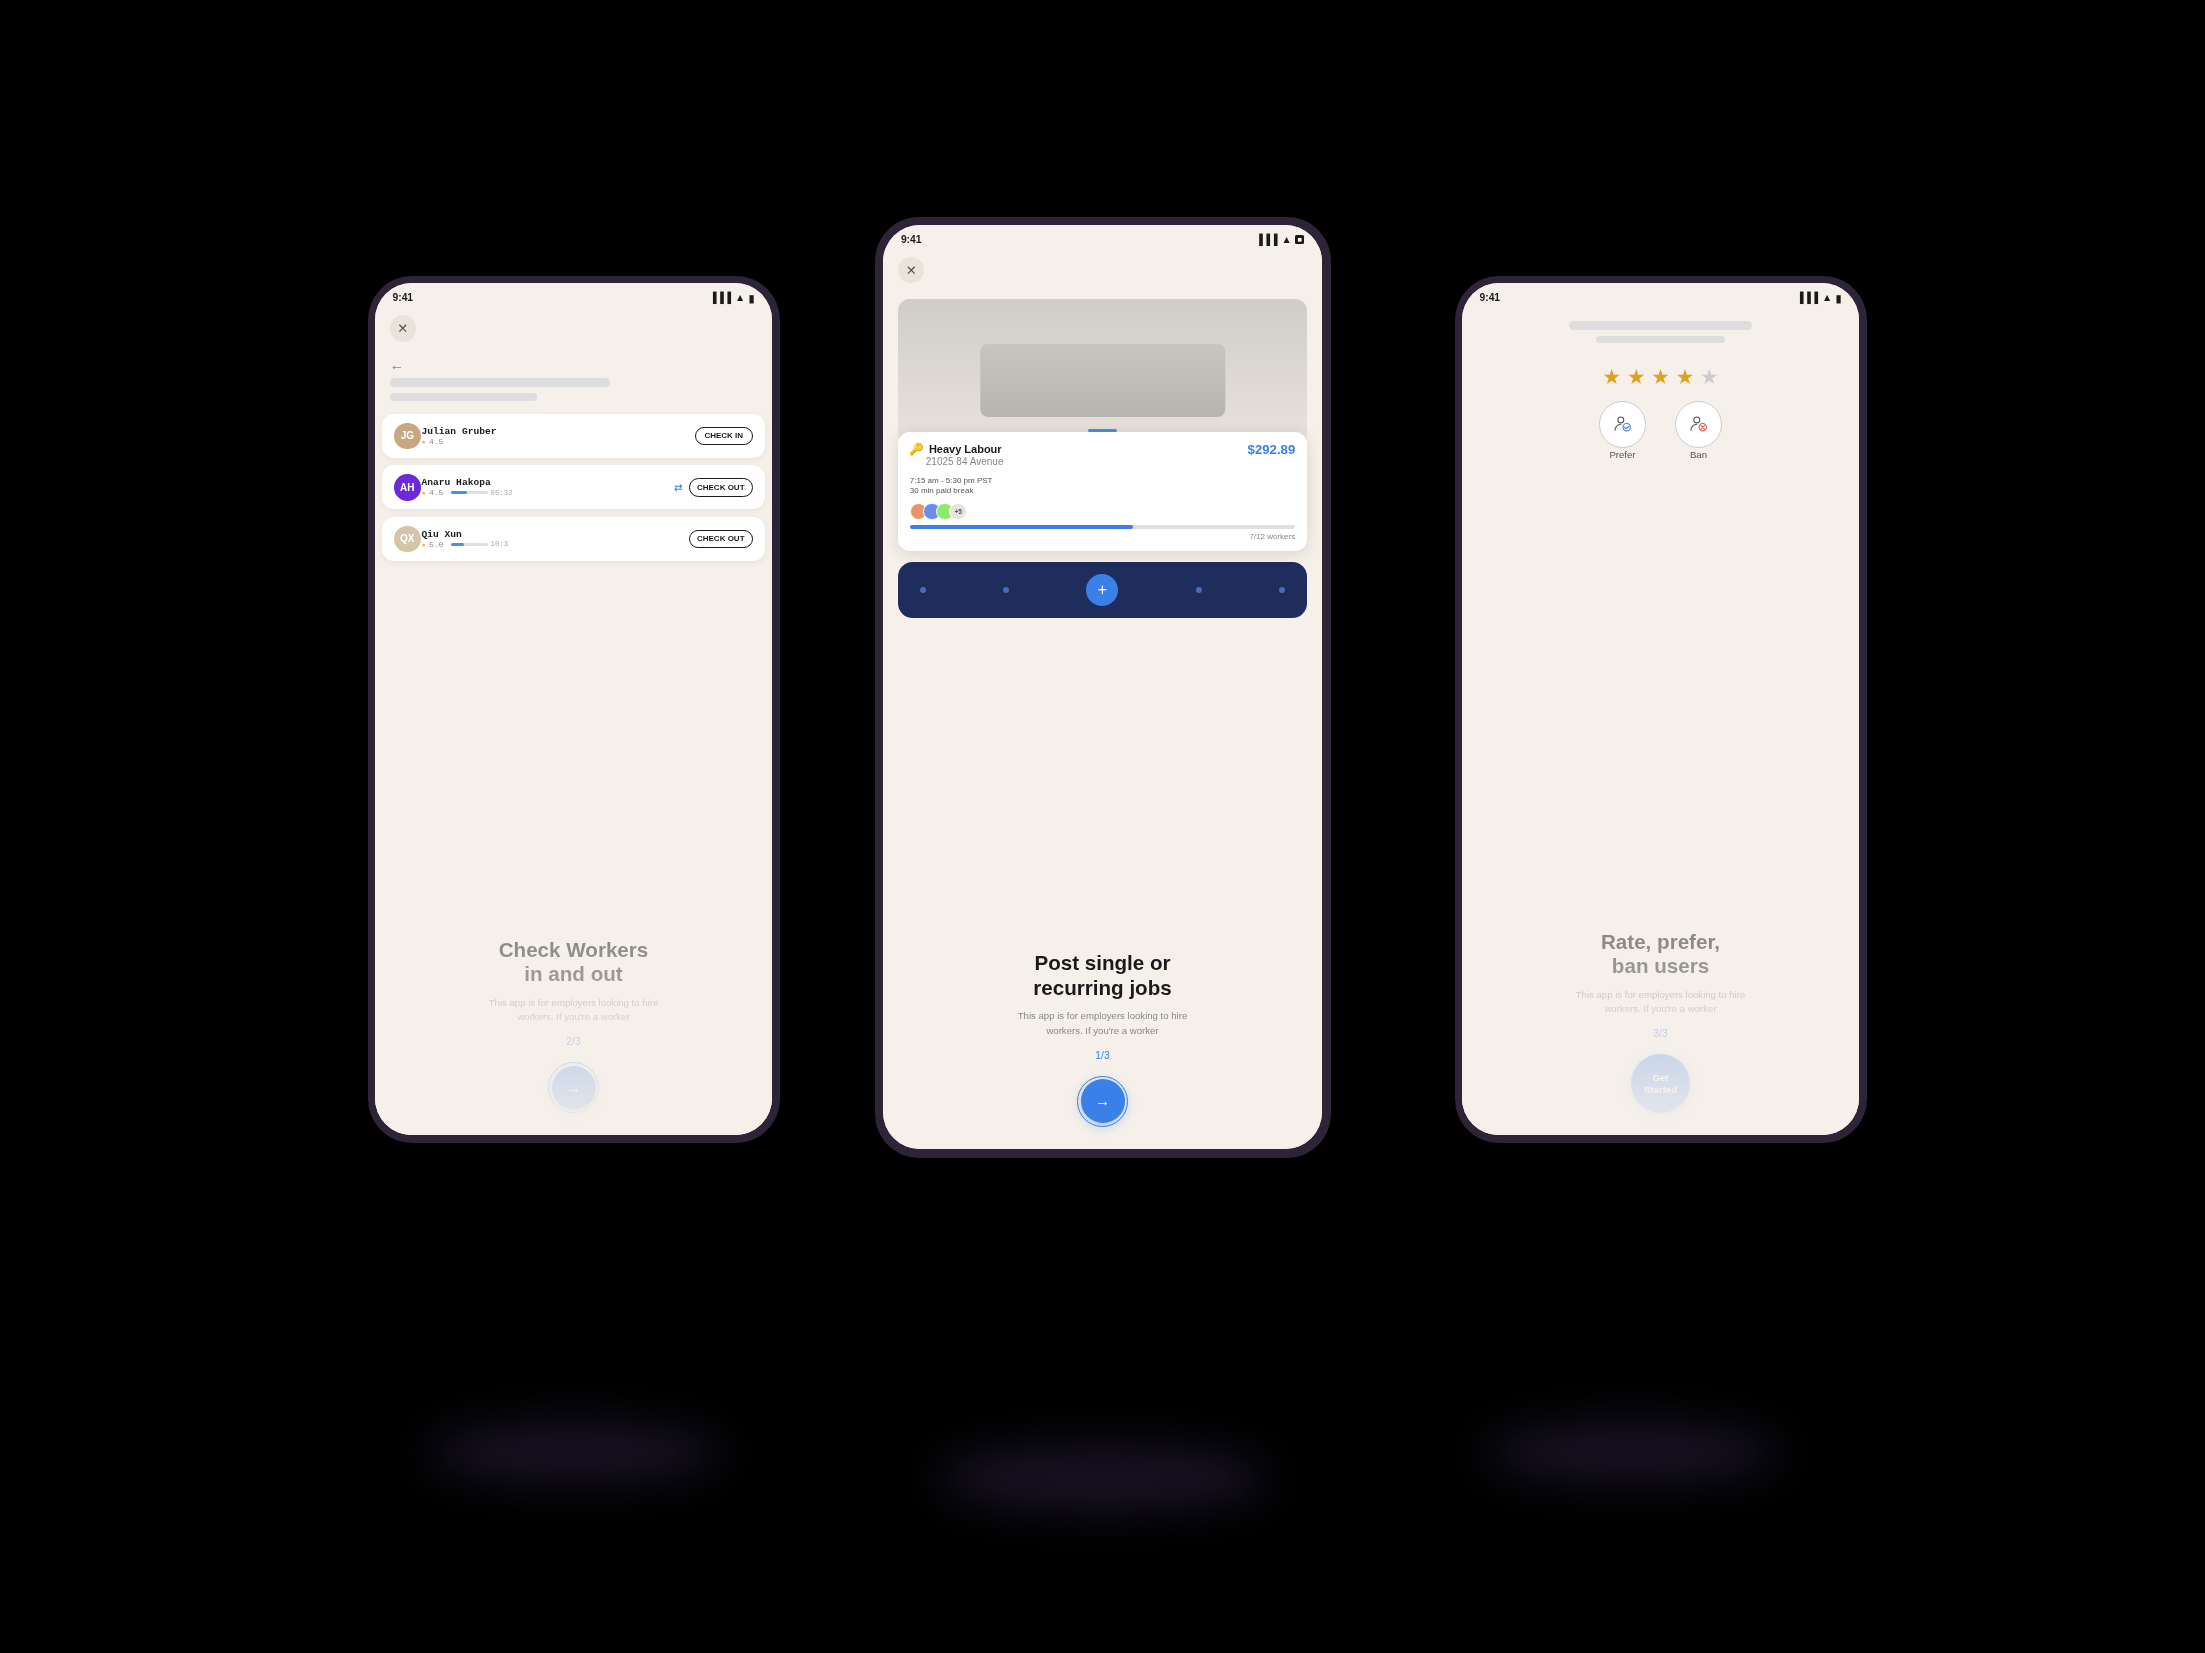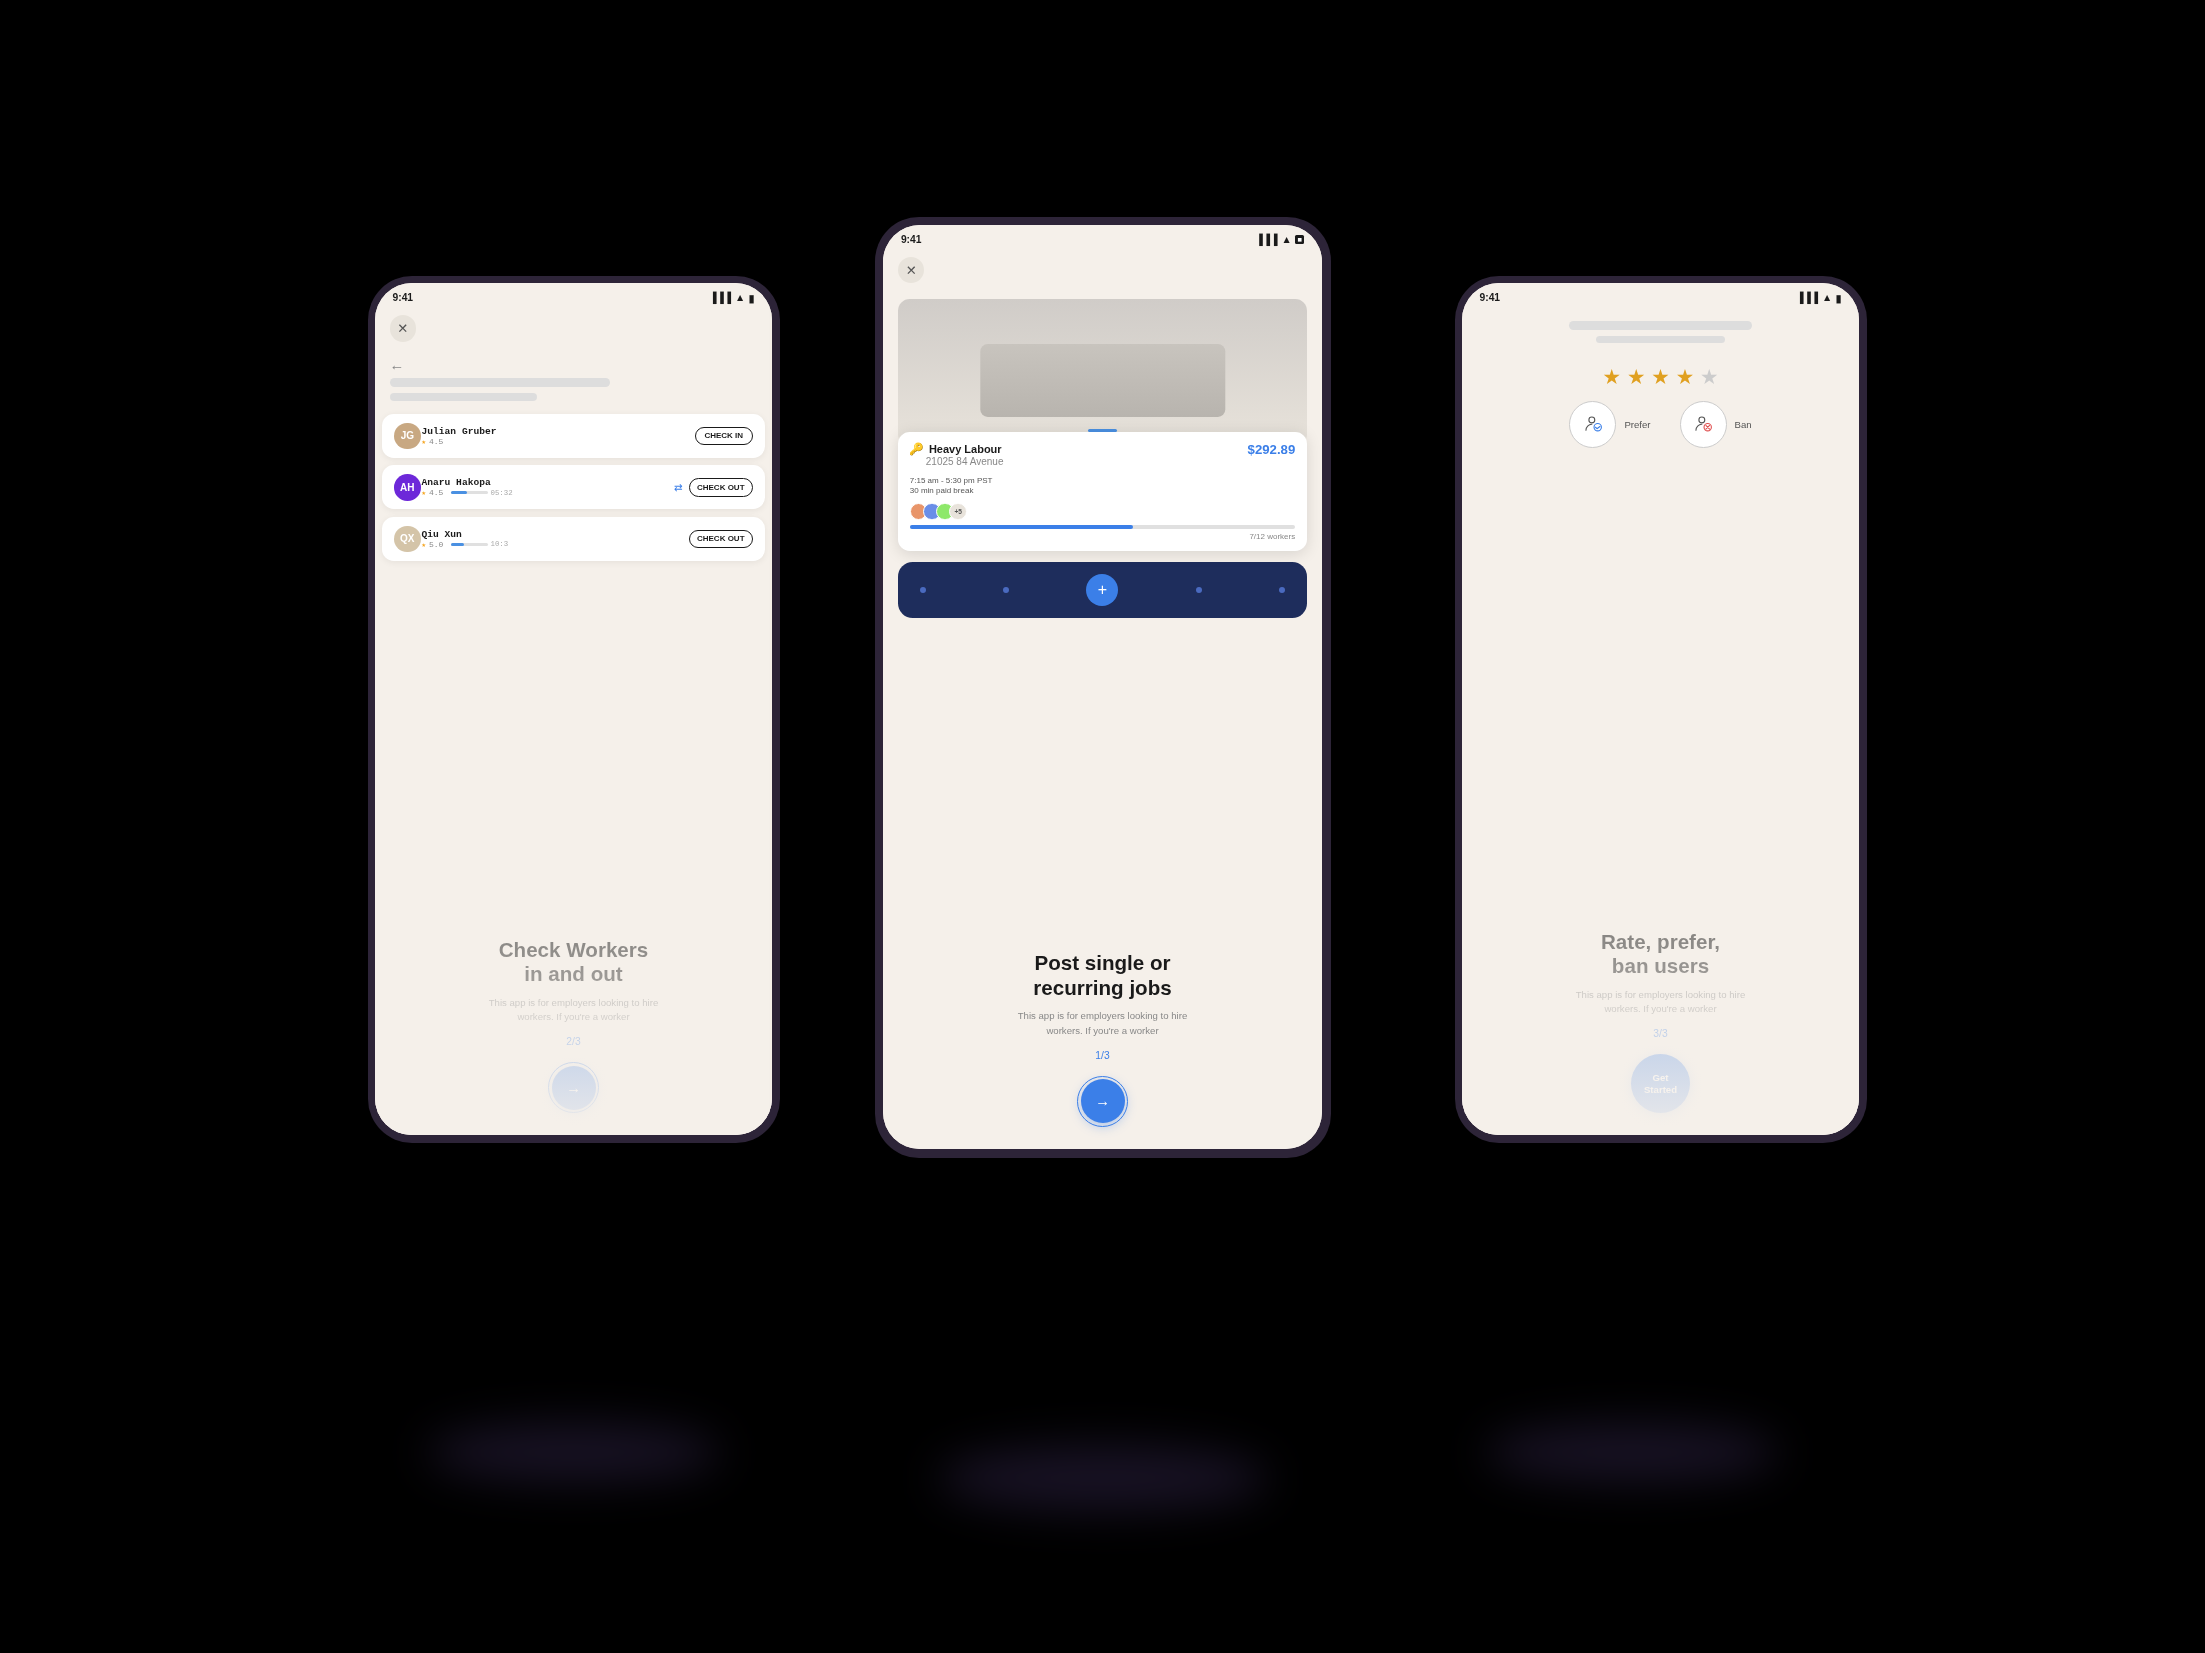--- a/index.html
+++ b/index.html
@@ -507,22 +507,23 @@
 
     .action-row {
       display: flex;
       justify-content: center;
       gap: 29px;
       margin-bottom: 14.7px;
     }
 
     .action-item {
       display: flex;
-      align-items: center;
-      gap: 8px;
+      flex-direction: column;
+      align-items: center;
+      gap: 1px;
     }
 
     .action-icon-circle {
       width: 47px;
       height: 47px;
       border-radius: 50%;
       border: 1.1px solid #ccc;
       background: #fff;
       display: flex;
       align-items: center;

